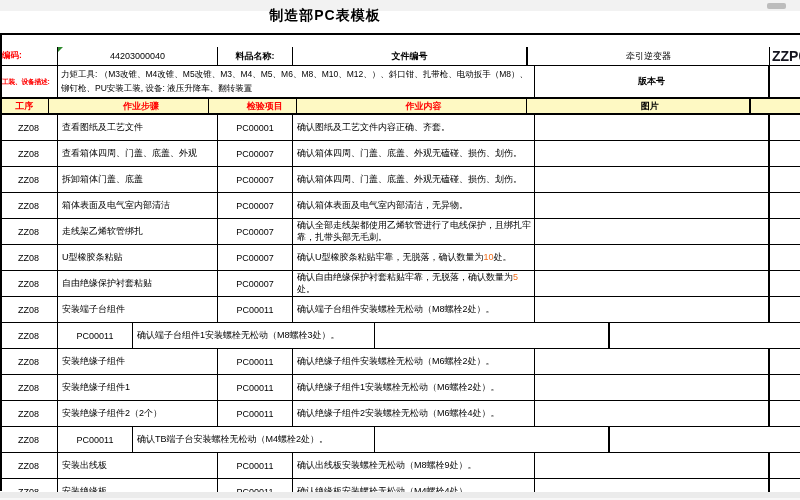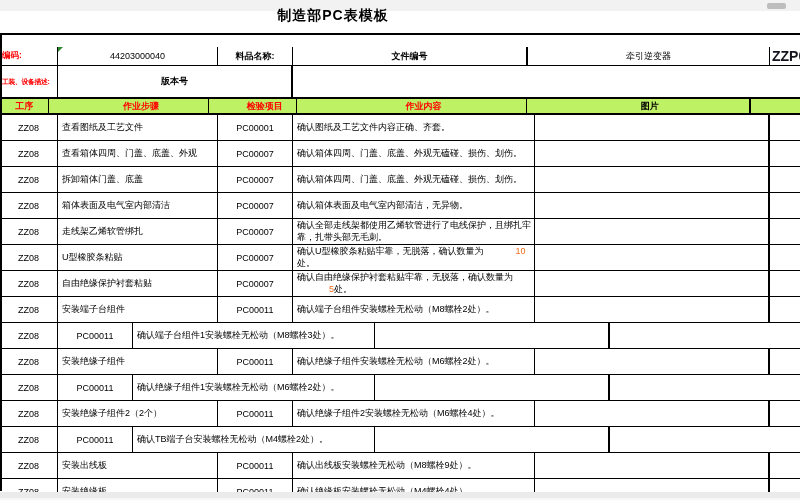--- a/index.html
+++ b/index.html
@@ -5,35 +5,35 @@
   * { margin:0; padding:0; box-sizing:border-box; }
   html,body { width:800px; height:500px; overflow:hidden; background:#fff;
               font-family:"Liberation Sans","DejaVu Sans",sans-serif; }
   .screen { position:relative; width:800px; height:500px; background:#ffffff; }
 
   
   .topbar { position:absolute; left:0; top:0; width:800px; height:11px; background:#f2f2f2; }
   .pill   { position:absolute; left:767px; top:3px; width:19px; height:6px;
             background:#bdbdbd; border-radius:2px; }
 
-  .title { position:absolute; left:16px; top:7px; width:634px; text-align:center;
+  .title { position:absolute; left:8px; top:7px; width:634px; text-align:center;
            font-size:14px; font-weight:bold; color:#000; letter-spacing:1px; }
 
   
   .sheet { position:absolute; left:0; top:47px; width:664px; }
   .hline-top  { position:absolute; left:0; top:33px; width:800px; height:2px; background:#000; z-index:5; }
   .vline-left { position:absolute; left:0; top:33px; width:2px;  height:458px; background:#000; z-index:5; }
 
   .irow, .hrow, .trow { display:flex; width:800px; }
   .cell { border-right:1px solid #000; display:flex; align-items:center;
           font-size:9px; color:#000; overflow:hidden; position:relative; }
 
   .r1 { height:19px; border-bottom:1px solid #000; }
   .r2 { height:33px; border-bottom:2px solid #000; }
-  .hrow { height:16px; border-bottom:2px solid #000; background:#bef264;gap:24px; }
+  .hrow { height:16px; border-bottom:2px solid #000; background:#fef9c3;gap:24px; }
   .trow { height:26px; border-bottom:1px solid #000; background:#fff; }
 
   
   .c1 { width:58px; }  .c2 { width:160px; } .c3 { width:75px; }
   .c4 { width:242px; } .c5 { width:235px; } .c6 { width:30px; border-right:none; }
   .cdesc { width:477px; } 
   .c5b { border-right:2px solid #000; }
 
   .lbl-red  { color:#ff0000; font-weight:bold; font-size:8.5px; padding-left:2px; white-space:nowrap; }
   .lbl-red-sm { font-size:6.8px; letter-spacing:-0.3px; }
@@ -44,21 +44,21 @@
               display:flex; flex-wrap:wrap; word-break:break-all; }
   .desc span{ display:inline; }
   .docno    { font-weight:bold; color:#14141e; padding-left:2px; font-size:14px; }
 
   .hcell { color:#ff0000; font-weight:bold; justify-content:center; font-size:9px; }
   .hcell-blk { color:#000; }
 
   .step-cell, .content-cell { padding-left:4px; line-height:1.3; }
   .content-cell { padding-right:2px; display:block; display:flex; flex-wrap:wrap; align-content:center; }
   .content-cell span { white-space:pre-wrap; word-break:break-all; }
-  .hl { color:#ef6c1a;padding-left:32px; }
+  .hl { color:#ef6c1a; }
 
   .gtri { position:absolute; left:0; top:0; width:0; height:0;
           border-top:5px solid #2e8b2e; border-right:5px solid transparent; }
 
   .bottomstrip { position:absolute; left:0; top:492px; width:800px; height:8px;
                  background:#ebebeb; border-bottom:2px solid #f7f7f7; }
 </style>
 </head>
 <body>
 
@@ -79,20 +79,23 @@
         <span>44203000040</span>
       </div>
       <div class="cell c3 lbl-blk">料品名称:</div>
       <div class="cell c5 c5b lbl-blk">文件编号</div>
       <div class="cell c4 val">牵引逆变器</div>
       <div class="cell c6 docno">ZZP0</div>
     </div>
 
     <div class="irow r2">
       <div class="cell c1 lbl-red lbl-red-sm">工装、设备描述:</div>
+      <div class="cell cdesc desc">
+        <span>力矩工具: （M3改锥、M4改锥、M5改锥、M3、M4、M5、M6、M8、M10、M12、）、斜口钳、扎带枪、电动扳手（M8）、铆钉枪、PU安装工装, 设备: 液压升降车、翻转装置</span>
+      </div>
       <div class="cell c5 c5b lbl-blk">版本号</div>
       <div class="cell c6"></div>
     </div>
 
     <div class="hrow">
       <div class="cell c1 hcell">工序</div>
       <div class="cell c2 hcell">作业步骤</div>
       <div class="cell c3 hcell">检验项目</div>
       <div class="cell c4 hcell">作业内容</div>
       <div class="cell c5 c5b hcell hcell-blk">图片</div>
@@ -198,20 +201,21 @@
           <div class="cell c2 step-cell">安装绝缘子组件</div>
           <div class="cell c3 ctr">PC00011</div>
           <div class="cell c4 content-cell">
             <span>确认绝缘子组件安装螺栓无松动（M6螺栓2处）。</span>
           </div>
           <div class="cell c5 c5b"></div>
           <div class="cell c6"></div>
         </div>
         <div class="trow">
           <div class="cell c1 ctr">ZZ08</div>
+          <div class="cell c2 step-cell">安装绝缘子组件1</div>
           <div class="cell c3 ctr">PC00011</div>
           <div class="cell c4 content-cell">
             <span>确认绝缘子组件1安装螺栓无松动（M6螺栓2处）。</span>
           </div>
           <div class="cell c5 c5b"></div>
           <div class="cell c6"></div>
         </div>
         <div class="trow">
           <div class="cell c1 ctr">ZZ08</div>
           <div class="cell c2 step-cell">安装绝缘子组件2（2个）</div>

